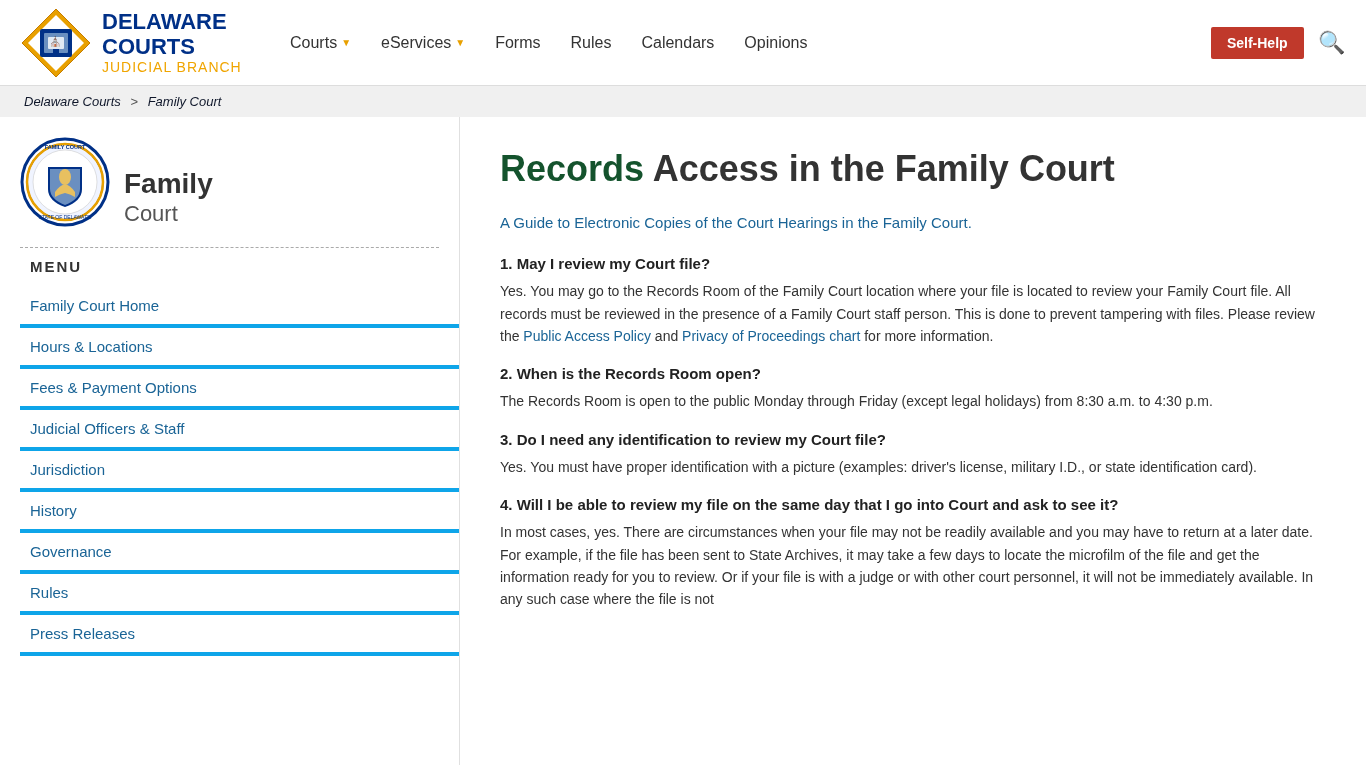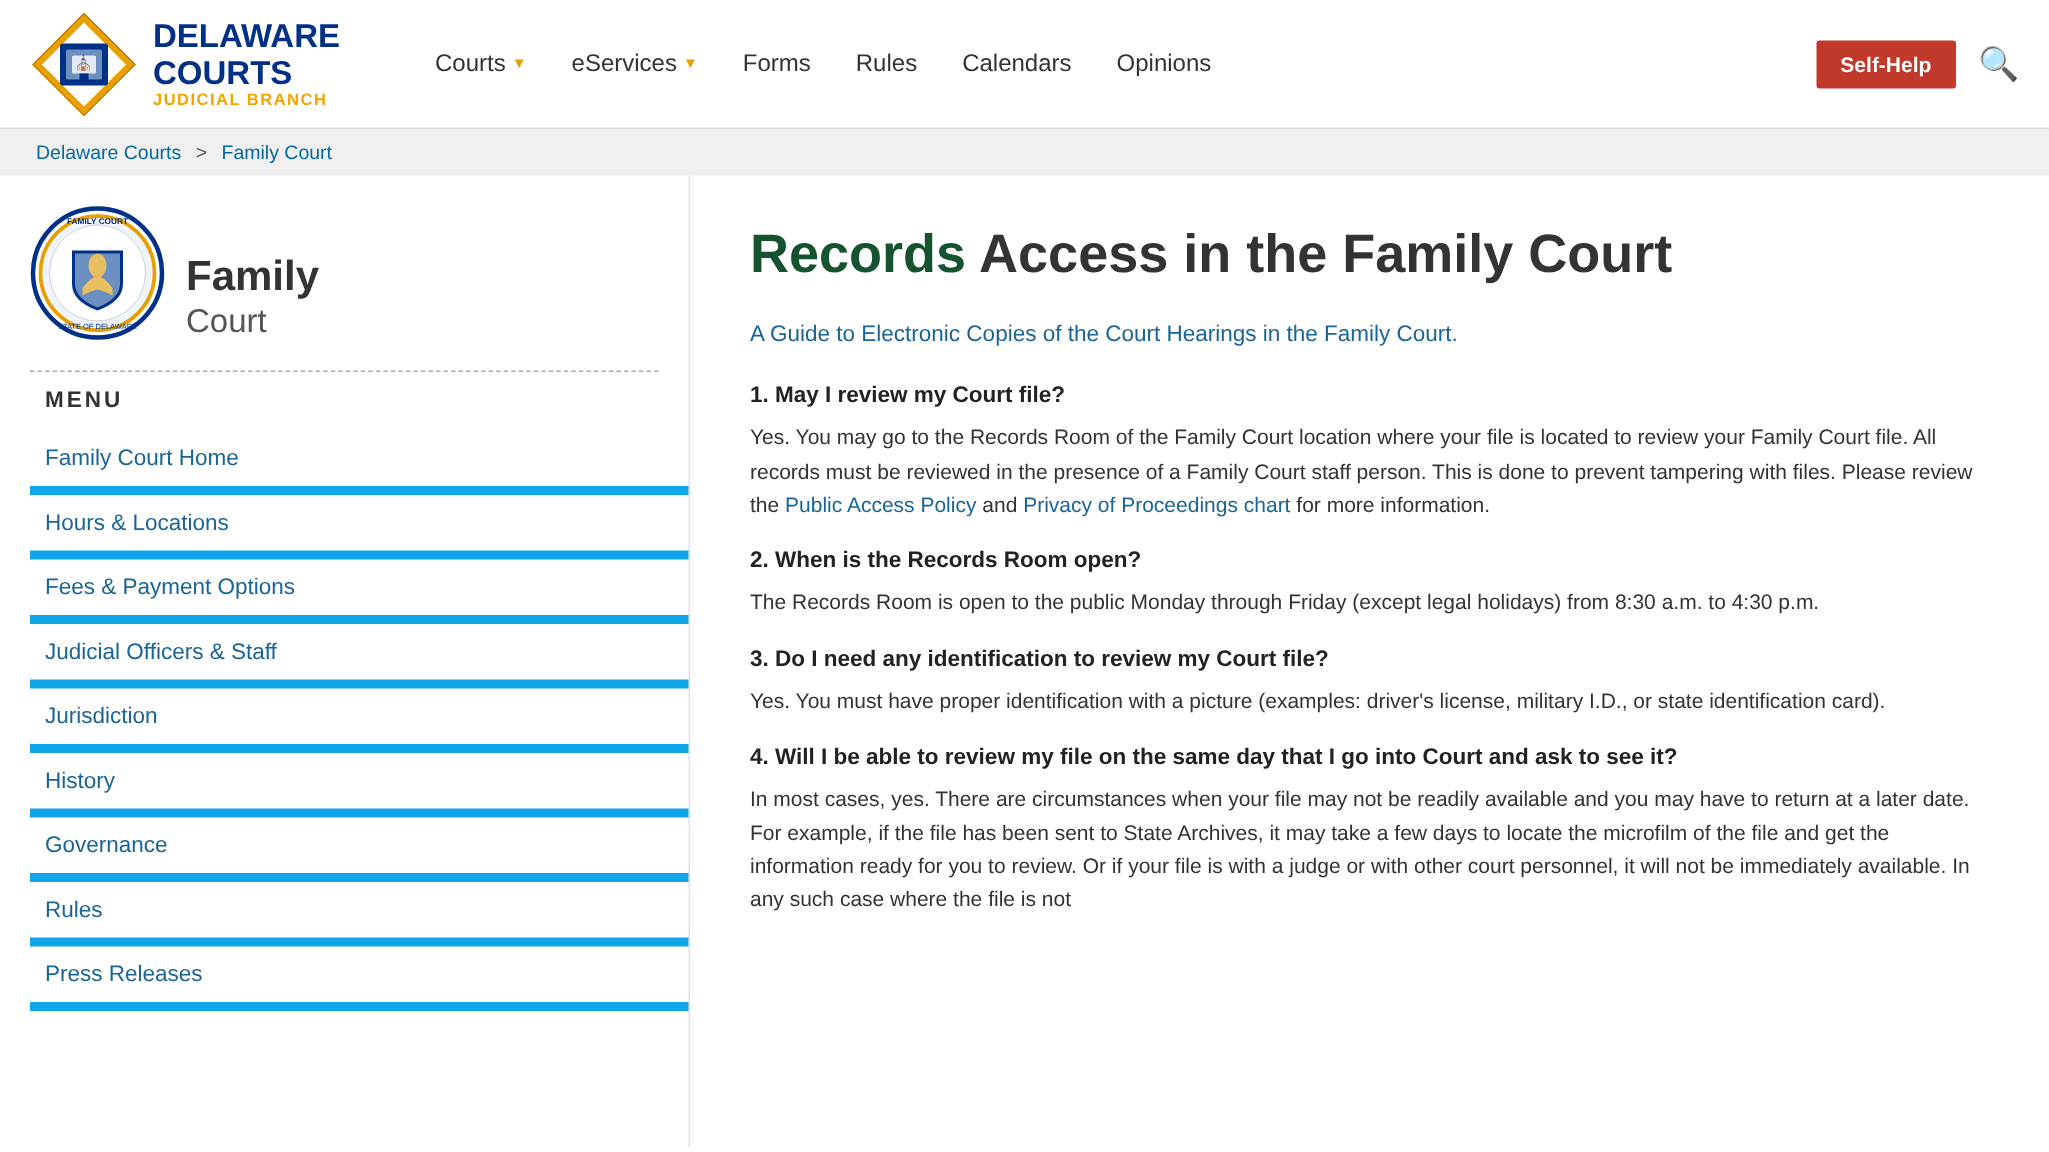--- a/index.html
+++ b/index.html
@@ -29,23 +29,23 @@
       display: flex;
       flex-direction: column;
     }
     .logo-text .courts-name {
       font-size: 22px;
       font-weight: bold;
       color: #003087;
       line-height: 1.1;
     }
     .logo-text .judicial-branch {
-      font-size: 11px;
+      font-size: 14px;
       color: #f0a500;
-      font-weight: bold;
+      font-weight: normal;
       letter-spacing: 1px;
       text-transform: uppercase;
     }
     nav {
       display: flex;
       align-items: center;
       gap: 30px;
       flex: 1;
     }
     .nav-item {
@@ -86,22 +86,23 @@
     }
 
     
     .breadcrumb-bar {
       background: #f0f0f0;
       padding: 8px 24px;
       font-size: 13px;
       color: #555;
     }
     .breadcrumb-bar a {
-      color: #0369a1;
-      text-decoration: none;
+      color: #0f172a;
+      text-decoration: none;
+      font-style: italic;
     }
     .breadcrumb-sep { margin: 0 6px; color: #555; }
 
     
     .main-content {
       display: flex;
       min-height: calc(768px - 86px - 34px);
     }
 
     
@@ -143,21 +144,21 @@
       font-weight: bold;
       color: #333;
       letter-spacing: 2px;
       margin-bottom: 12px;
       padding-left: 10px;
     }
     .menu-items {
       list-style: none;
     }
     .menu-items li {
-      border-bottom: 6px solid #0ea5e9;
+      border-bottom: 4px solid #0ea5e9;
     }
     .menu-items li a {
       display: block;
       padding: 10px 10px;
       color: #1a6496;
       text-decoration: none;
       font-size: 15px;
     }
 
     

